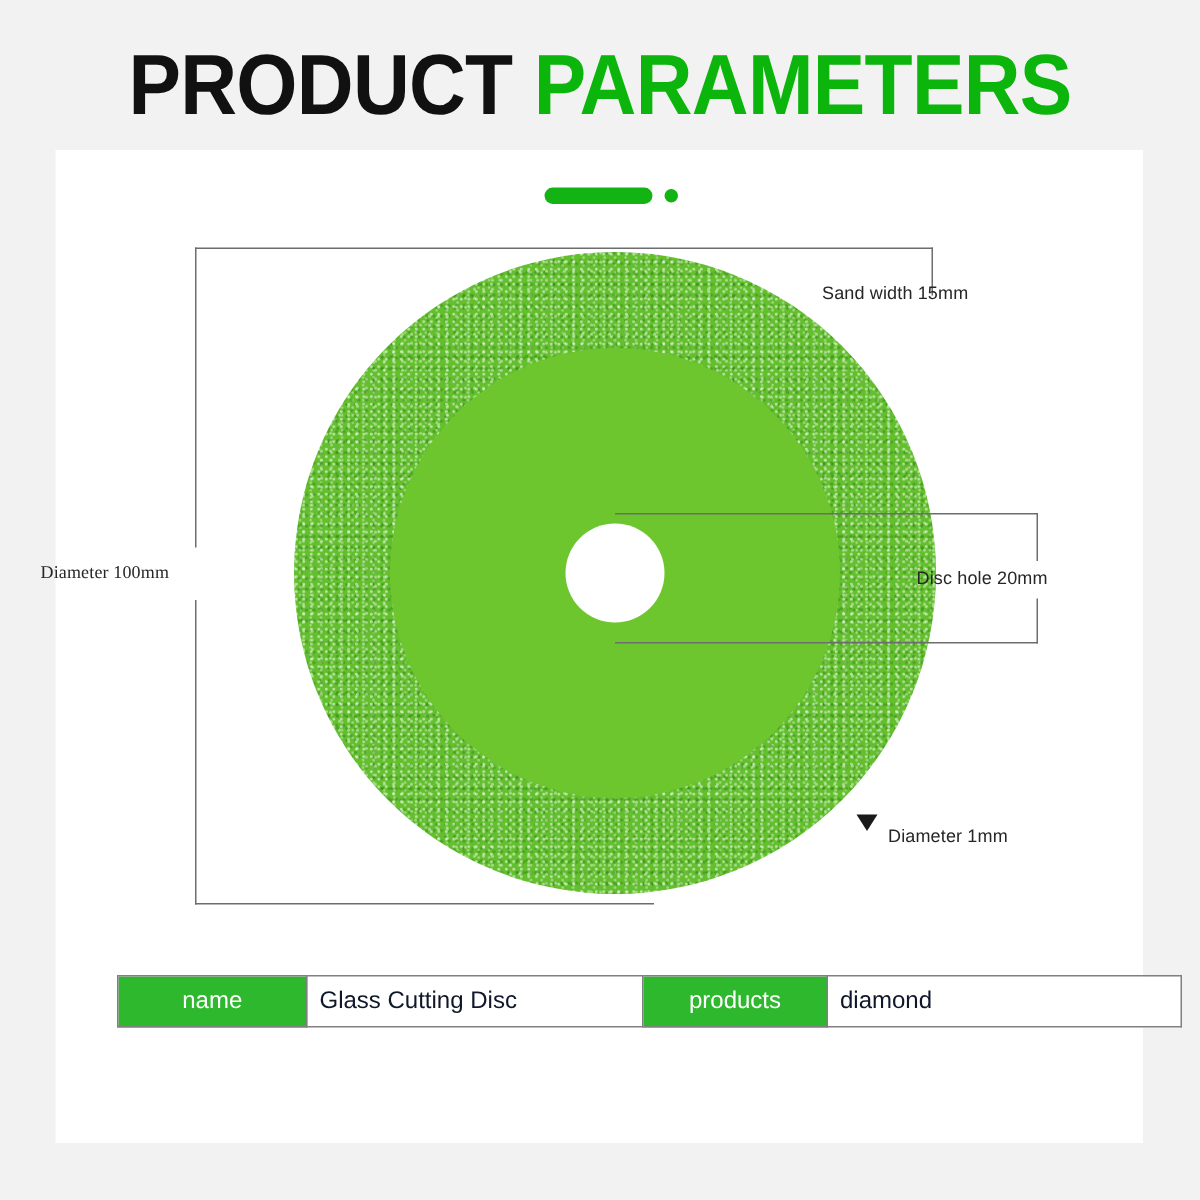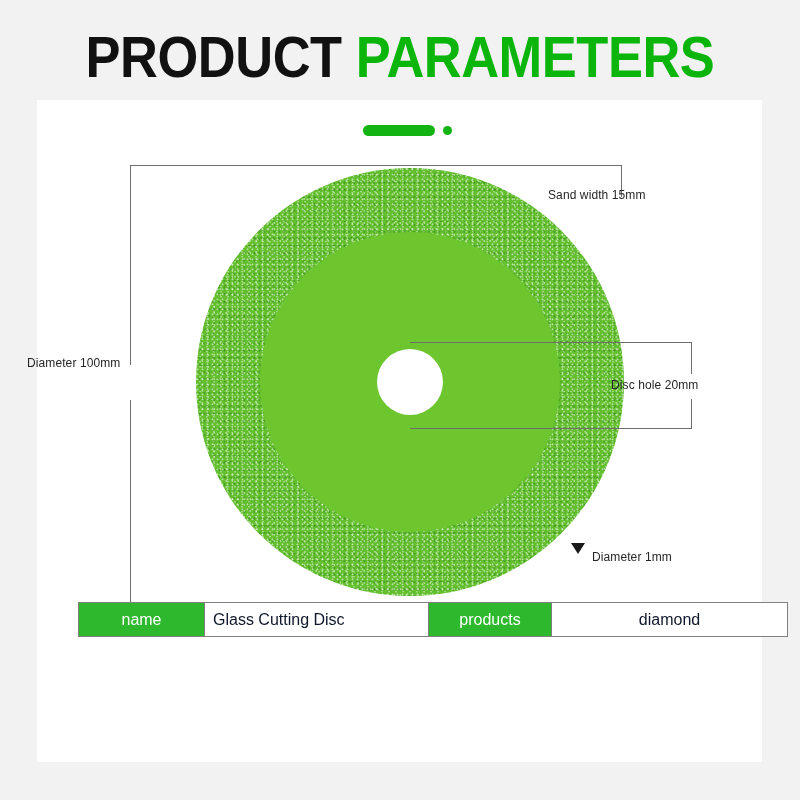--- a/index.html
+++ b/index.html
@@ -129,50 +129,50 @@
   }
 
   .dim-label {
     position: absolute;
     font-size: 12px;
     color: #262626;
     white-space: nowrap;
     letter-spacing: 0.1px;
   }
   #label-sand-width   { left: 548px; top: 188px; }
-  #label-diameter     { left: 27px;  top: 356px; }
+  #label-diameter     { left: 27px;  top: 374px; font-family: Liberation Serif, serif; }
   #label-inner-hole   { left: 611px; top: 378px; }
   #label-thickness    { left: 592px; top: 550px; }
 
   
   #spec-table {
     position: absolute;
     left: 78px;
-    top: 602px;
+    top: 650px;
     width: 657px;
     border-collapse: collapse;
     table-layout: fixed;
   }
   #spec-table td {
     border: 1px solid #808080;
     height: 33px;
     font-size: 16px;
     color: #0f172a;
     padding: 0 8px;
     vertical-align: middle;
   }
   #spec-table td.cell-key {
     background: #2eb82e;
     color: #ffffff;
     text-align: center;
     padding: 0 4px;
   }
   #spec-table td.cell-key.key-tight { font-size: 14px; }
   #spec-table td.cell-val { background: #ffffff; text-align: left; }
-  #spec-table td.cell-val-center { text-align: center; }
+  #spec-table td.cell-val-center { }
   .col-key  { width: 117px; }
   .col-val1 { width: 207px; }
   .col-key2 { width: 114px; }
   .col-val2 { width: 219px; }
 </style>
 </head>
 <body>
 
 <div id="header-title">
   <span class="word-dark">PRODUCT</span><span>&nbsp;</span><span class="word-accent">PARAMETERS</span>

